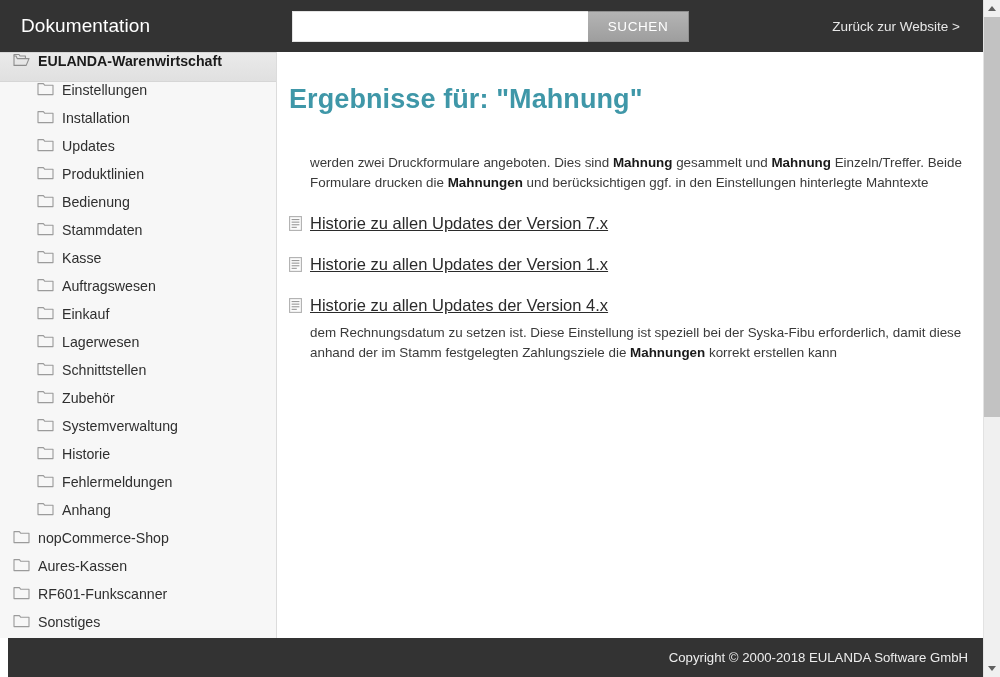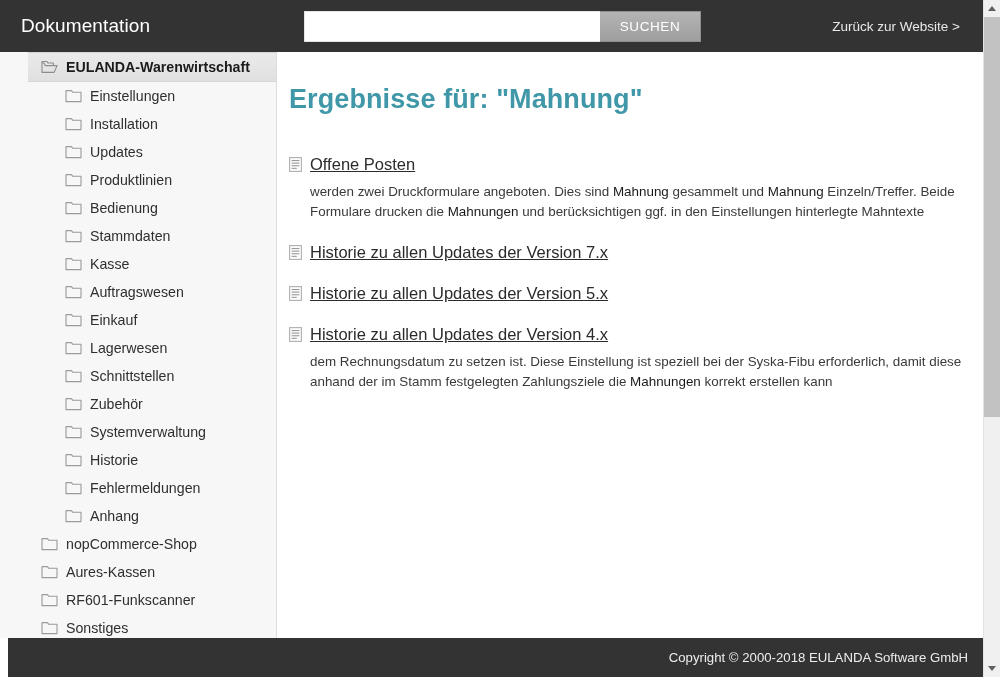--- a/index.html
+++ b/index.html
@@ -39,21 +39,21 @@
     margin-left: 21px;
     width: 250px;
     letter-spacing: .1px;
     white-space: nowrap;
   }
 
   .search-wrap {
     display: flex;
     align-items: stretch;
     height: 31px;
-    margin-left: 16px;
+    margin-left: 4px;
   }
 
   .search-input {
     width: 296px;
     height: 31px;
     border: 1px solid #e3e3e3;
     border-right: none;
     background: #ffffff;
     font-family: "Liberation Sans", sans-serif;
     font-size: 13px;
@@ -97,28 +97,27 @@
     width: 277px;
     height: 586px;
     background: #f7f7f7;
     border-right: 1px solid #dcdcdc;
     overflow: hidden;
     z-index: 3;
   }
 
   .tree-item {
     display: flex;
-    align-items: center;
+    align-items: flex-start;
     height: 28px;
     font-size: 14.2px;
     color: #2f2f2f;
     cursor: pointer;
     white-space: nowrap;
     position: relative;
-    margin-left: 28px;
   }
 
   .tree-item.level-0 { padding-left: 13px; }
   .tree-item.level-1 { padding-left: 37px; }
 
   .tree-item.selected {
     background: linear-gradient(#eaeaea, #e0e0e0);
     font-weight: bold;
     color: #1b1b1b;
     border-top: 1px solid #d6d6d6;
@@ -186,21 +185,21 @@
 
   .result-snippet {
     font-size: 13.4px;
     color: #3a3a3a;
     line-height: 20px;
     margin-top: 7px;
     margin-left: 21px;
     max-width: 670px;
   }
 
-  .result-snippet b { font-weight: normal; color: #1a1a1a; }
+  .result-snippet b { font-weight: bold; color: #1a1a1a; }
 
   .glyph-c, .glyph-q {
     font-family: "DejaVu Sans", sans-serif;
     font-size: 12px;
   }
   .glyph-q { font-size: 11.5px; }
 
   
   .footer {
     position: absolute;
@@ -421,30 +420,20 @@
           <span class="tree-label">Sonstiges</span>
         </div>
       </div>
   </div>
 
   <div class="content">
     <h1 class="results-title">Ergebnisse für: "Mahnung"</h1>
 
     <div class="results-list" id="results-root">
         <div class="result-item">
-          <div class="result-head">
-            <svg class="doc-icon" viewBox="0 0 13 15">
-              <rect x="0.6" y="0.6" width="11.8" height="13.8" fill="#fcfcfc" stroke="#b0b0b0" stroke-width="1.1"></rect>
-              <rect x="2.6" y="3.0" width="7.8" height="1.1" fill="#9a9a9a"></rect>
-              <rect x="2.6" y="5.6" width="7.8" height="1.1" fill="#9a9a9a"></rect>
-              <rect x="2.6" y="8.2" width="7.8" height="1.1" fill="#9a9a9a"></rect>
-              <rect x="2.6" y="10.8" width="5.2" height="1.1" fill="#9a9a9a"></rect>
-            </svg>
-            <a class="result-title" href="#">Offene Posten</a>
-          </div>
           <div class="result-snippet">werden zwei Druckformulare angeboten. Dies sind <b>Mahnung</b> gesammelt und <b>Mahnung</b> Einzeln/Treffer. Beide Formulare drucken die <b>Mahnungen</b> und berücksichtigen ggf. in den Einstellungen hinterlegte Mahntexte</div>
         </div>
         <div class="result-item">
           <div class="result-head">
             <svg class="doc-icon" viewBox="0 0 13 15">
               <rect x="0.6" y="0.6" width="11.8" height="13.8" fill="#fcfcfc" stroke="#b0b0b0" stroke-width="1.1"></rect>
               <rect x="2.6" y="3.0" width="7.8" height="1.1" fill="#9a9a9a"></rect>
               <rect x="2.6" y="5.6" width="7.8" height="1.1" fill="#9a9a9a"></rect>
               <rect x="2.6" y="8.2" width="7.8" height="1.1" fill="#9a9a9a"></rect>
               <rect x="2.6" y="10.8" width="5.2" height="1.1" fill="#9a9a9a"></rect>
@@ -454,21 +443,21 @@
         </div>
         <div class="result-item">
           <div class="result-head">
             <svg class="doc-icon" viewBox="0 0 13 15">
               <rect x="0.6" y="0.6" width="11.8" height="13.8" fill="#fcfcfc" stroke="#b0b0b0" stroke-width="1.1"></rect>
               <rect x="2.6" y="3.0" width="7.8" height="1.1" fill="#9a9a9a"></rect>
               <rect x="2.6" y="5.6" width="7.8" height="1.1" fill="#9a9a9a"></rect>
               <rect x="2.6" y="8.2" width="7.8" height="1.1" fill="#9a9a9a"></rect>
               <rect x="2.6" y="10.8" width="5.2" height="1.1" fill="#9a9a9a"></rect>
             </svg>
-            <a class="result-title" href="#">Historie zu allen Updates der Version 5.x</a>
+            <a class="result-title" href="#">Historie zu allen Updates der Version 1.x</a>
           </div>
         </div>
         <div class="result-item">
           <div class="result-head">
             <svg class="doc-icon" viewBox="0 0 13 15">
               <rect x="0.6" y="0.6" width="11.8" height="13.8" fill="#fcfcfc" stroke="#b0b0b0" stroke-width="1.1"></rect>
               <rect x="2.6" y="3.0" width="7.8" height="1.1" fill="#9a9a9a"></rect>
               <rect x="2.6" y="5.6" width="7.8" height="1.1" fill="#9a9a9a"></rect>
               <rect x="2.6" y="8.2" width="7.8" height="1.1" fill="#9a9a9a"></rect>
               <rect x="2.6" y="10.8" width="5.2" height="1.1" fill="#9a9a9a"></rect>

